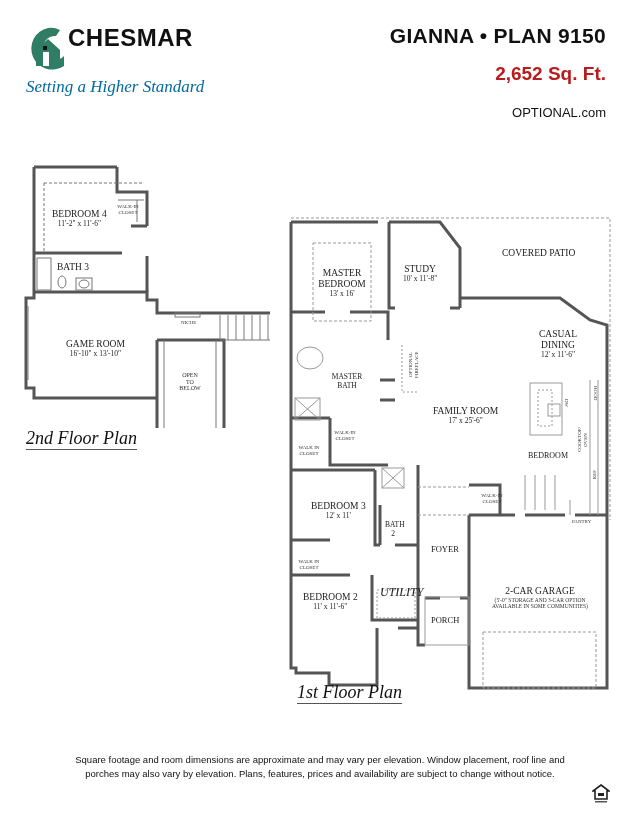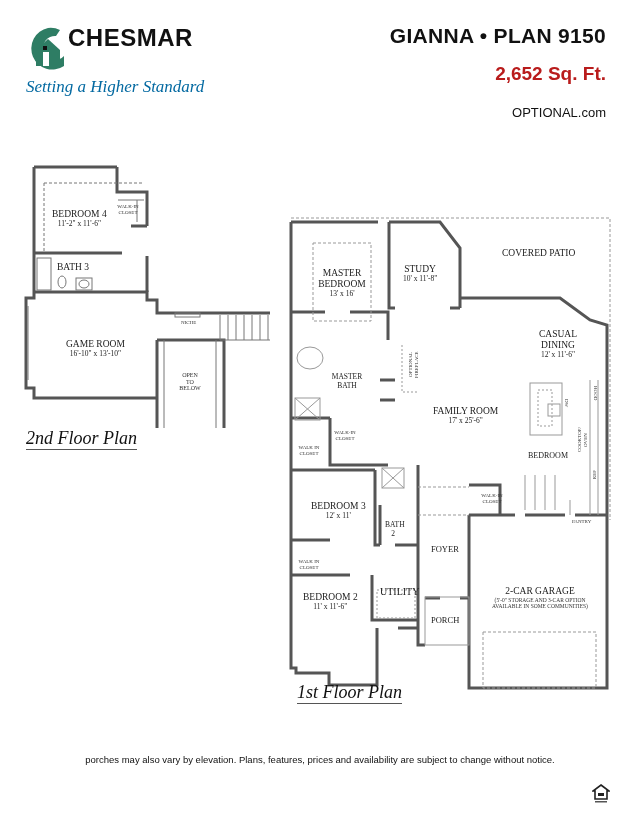--- a/index.html
+++ b/index.html
@@ -197,31 +197,32 @@
 <div class="tiny" style="left:296px;top:559px;width:26px;white-space:normal;">WALK IN CLOSET</div>
 <div class="room" style="left:431px;top:545px;">
   <span class="n" style="font-size:8.5px;">FOYER</span>
 </div>
 <div class="room" style="left:480px;top:586px;width:120px;">
   <span class="n">2-CAR GARAGE</span>
   <span class="tiny" style="position:static;display:block;font-size:5.5px;">(5'-0" STORAGE AND 3-CAR OPTION</span>
   <span class="tiny" style="position:static;display:block;font-size:5.5px;">AVAILABLE IN SOME COMMUNITIES)</span>
 </div>
 <div class="room" style="left:380px;top:586px;">
-  <span class="d" style="font-size:10px;">UTILITY</span>
+  <span class="d" style="font-size:12px;font-style:italic;">UTILITY</span>
 </div>
 <div class="room" style="left:303px;top:592px;">
   <span class="n">BEDROOM 2</span>
   <span class="d">11' x 11'-6"</span>
 </div>
 <div class="room" style="left:431px;top:616px;">
   <span class="n" style="font-size:8.5px;">PORCH</span>
 </div>
 <div class="floor-label" style="left:297px;top:682px;">1st Floor Plan</div>
 
 <div class="disclaimer">
+  <div>Square footage and room dimensions are approximate and may vary per elevation.  Window placement, roof line and</div>
   <div>porches may also vary by elevation.  Plans, features, prices and availability are subject to change without notice.</div>
 </div>
 <svg class="eho" viewBox="0 0 18 22">
   <path d="M9 1 L17 7 L15 7 L15 15 L3 15 L3 7 L1 7 Z" fill="none" stroke="#222" stroke-width="1.6"></path>
   <rect x="6" y="9" width="6" height="3" fill="#222"></rect>
   <rect x="3" y="17" width="12" height="1.5" fill="#555"></rect>
 </svg>
 
 </body></html>

